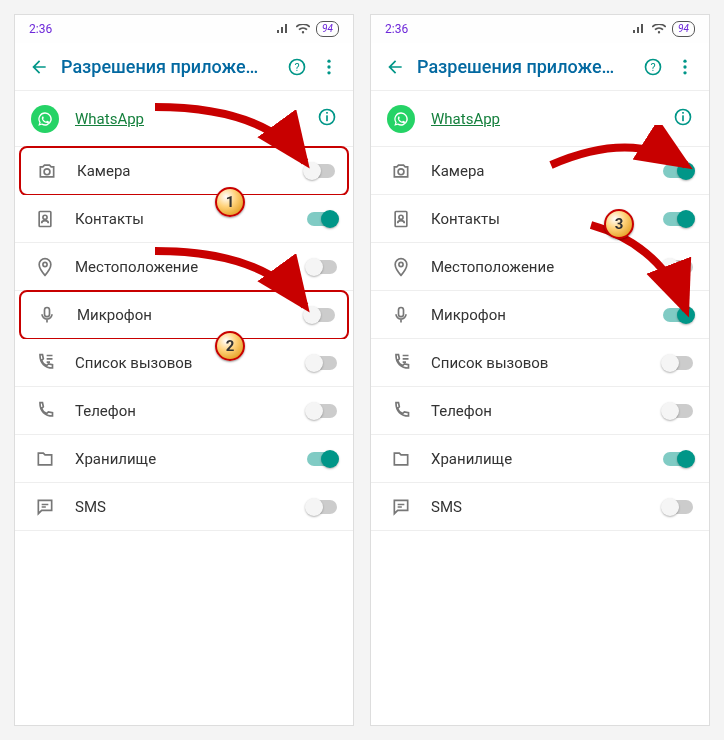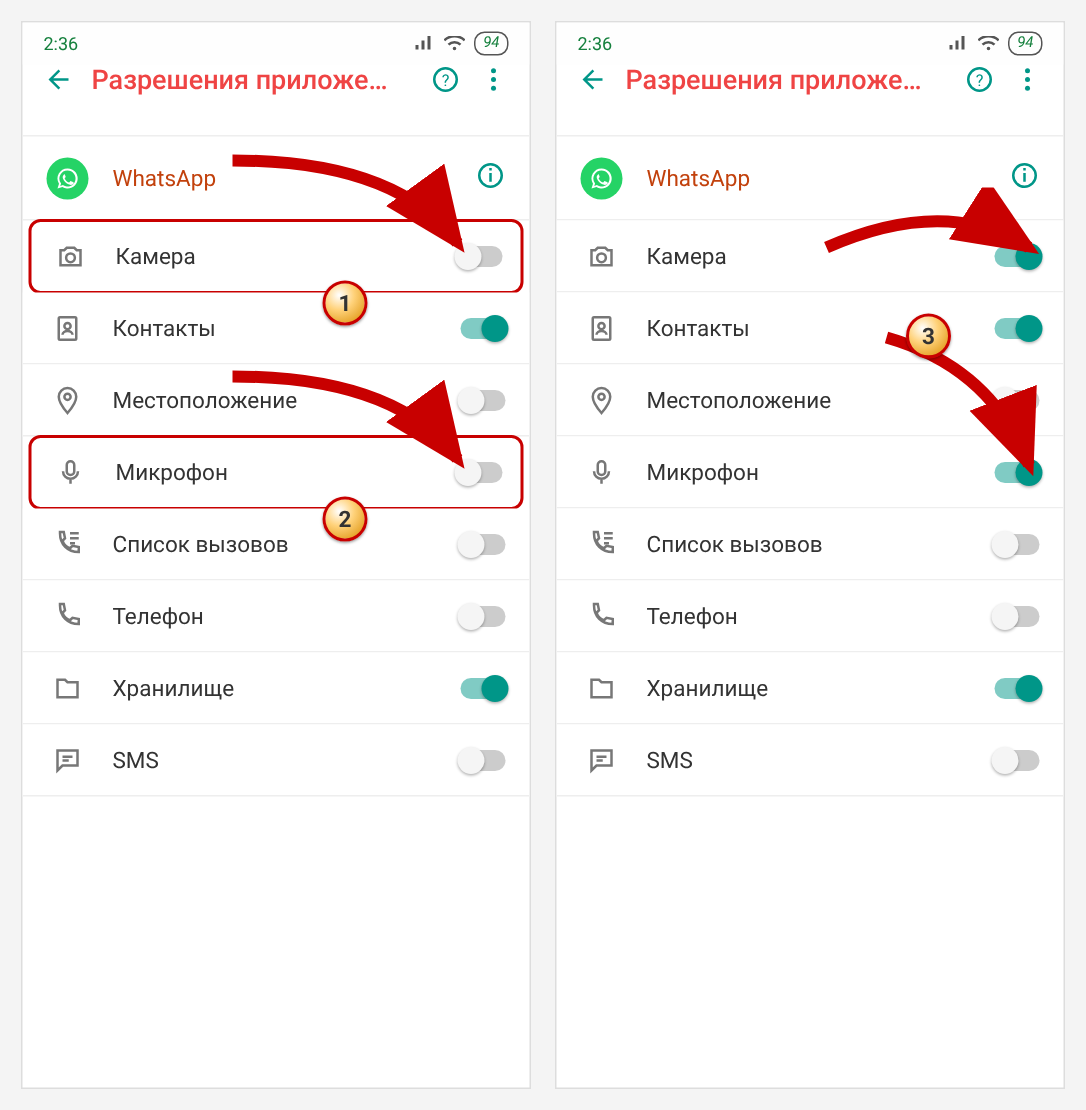--- a/index.html
+++ b/index.html
@@ -20,37 +20,38 @@
     position: relative;
     overflow: hidden;
   }
   .statusbar {
     height: 28px;
     display: flex;
     align-items: center;
     justify-content: space-between;
     padding: 0 14px;
     font-size: 12px;
-    color: #15803d;
+    color: #6d28d9;
     background: #fefefe;
   }
   .status-right { display: flex; align-items: center; gap: 6px; font-style: italic; }
   .status-icon { display: inline-flex; }
   .battery-pill {
     border: 1px solid #555;
     border-radius: 7px;
     padding: 0 5px;
     font-size: 10px;
     line-height: 14px;
   }
   .titlebar {
     height: 48px;
     display: flex;
+    align-items: center;
     padding: 0 8px;
-    color: #ef4444;
+    color: #0369a1;
     border-bottom: 1px solid #eee;
   }
   .titlebar .back { width: 32px; display:flex; justify-content:center; }
   .titlebar .title {
     flex: 1;
     font-size: 18px;
     font-weight: 500;
     white-space: nowrap;
     overflow: hidden;
     text-overflow: ellipsis;
@@ -64,21 +65,21 @@
     padding: 0 16px;
     border-bottom: 1px solid #eee;
   }
   .wa-icon {
     width: 28px; height: 28px;
     background: #25d366;
     border-radius: 50%;
     display: flex; align-items:center; justify-content:center;
     margin-right: 16px;
   }
-  .app-name { flex:1; font-size:15px; color:#c2410c; }
+  .app-name { flex:1; font-size:15px; color:#15803d;text-decoration:underline; }
   .info-ic { color:#009688; }
   .row {
     height: 48px;
     display: flex;
     align-items: center;
     padding: 0 16px;
     background:#fff;
     border-bottom:1px solid #eee;
   }
   .row .icon {

